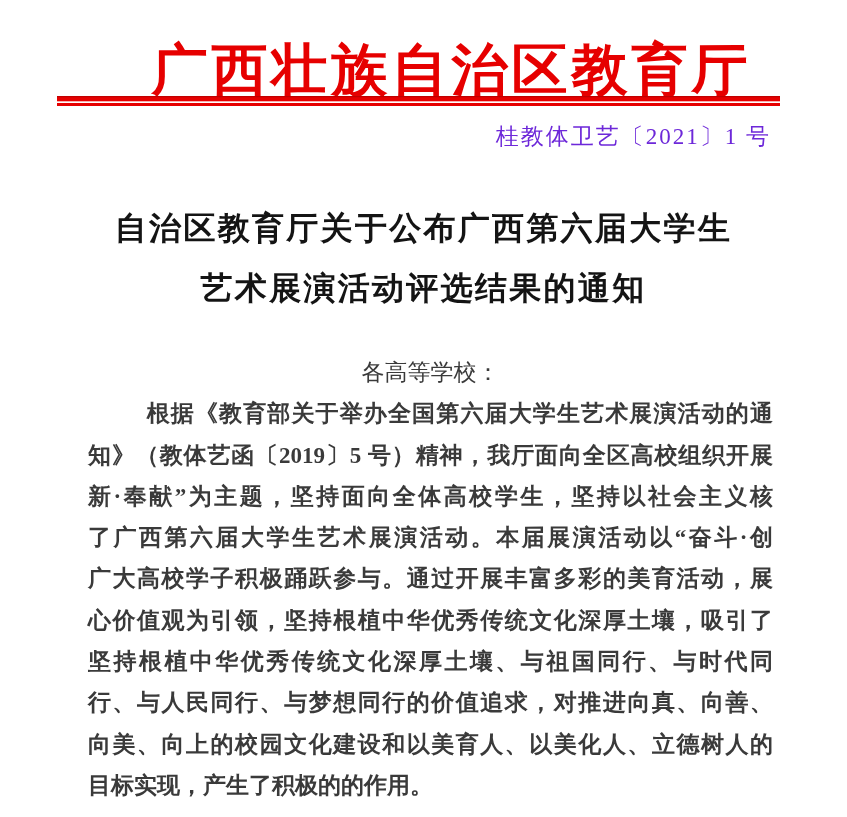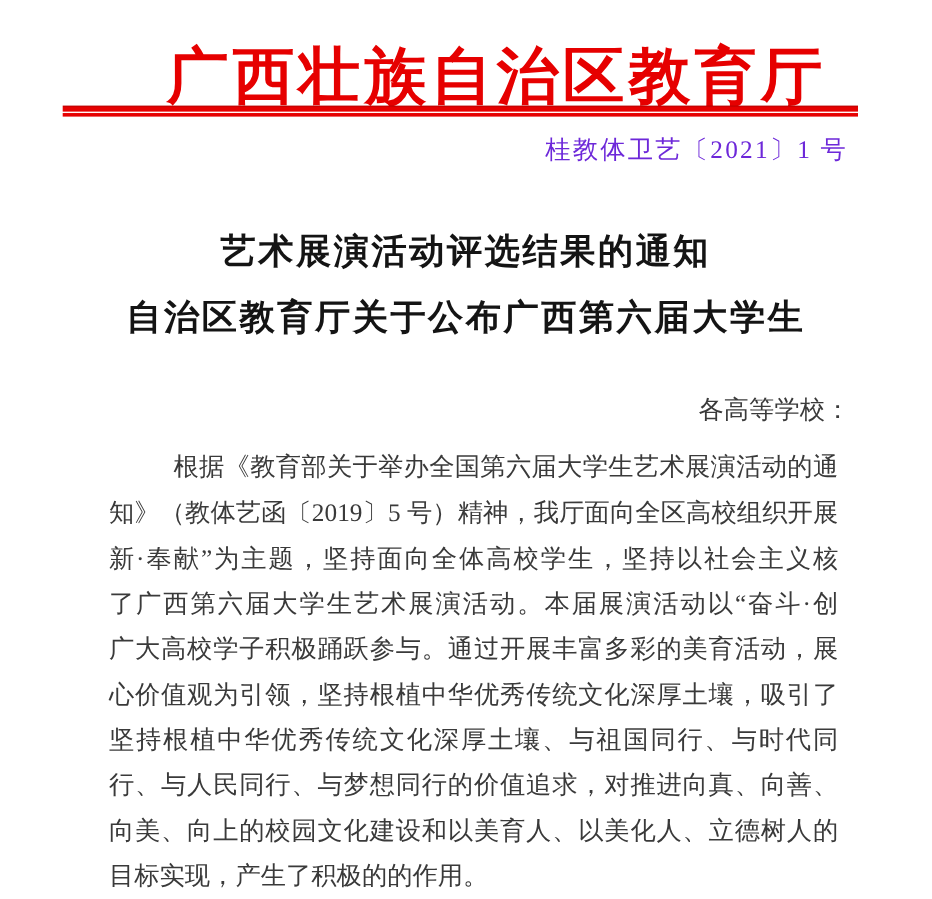--- a/index.html
+++ b/index.html
@@ -62,46 +62,46 @@
   .doc-body {
     position: absolute;
     top: 352px; left: 88px;
     width: 685px;
     color: #3a3a3a;
     font-size: 23px;
     line-height: 41.3px;
   }
   .salutation {
     margin: 0;
-    text-align: right;
+    text-align: center;
     white-space: nowrap;
   }
-  .paragraph { margin: 11px; }
+  .paragraph { margin: 0; font-weight: bold; }
   .body-line {
     text-align: justify;
     text-align-last: justify;
     text-justify: inter-character;
   }
   .body-line.indent { text-indent: 2.55em; }
   .body-line.last { text-align-last: left; }
 </style>
 </head>
 <body>
 
 <div class="page">
 
   <h1 class="agency-title">广西壮族自治区教育厅</h1>
 
   <div class="red-rule"></div>
 
   <div class="doc-number">桂教体卫艺〔2021〕1 号</div>
 
   <h2 class="doc-title">
+    <div>自治区教育厅关于公布广西第六届大学生</div>
     <div>艺术展演活动评选结果的通知</div>
-    <div>自治区教育厅关于公布广西第六届大学生</div>
   </h2>
 
   <div class="doc-body">
     <p class="salutation">各高等学校：</p>
     <div class="paragraph">
         <div class="body-line indent">根据《教育部关于举办全国第六届大学生艺术展演活动的通</div>
         <div class="body-line">知》（教体艺函〔2019〕5 号）精神，我厅面向全区高校组织开展</div>
         <div class="body-line">新·奉献”为主题，坚持面向全体高校学生，坚持以社会主义核</div>
         <div class="body-line">了广西第六届大学生艺术展演活动。本届展演活动以“奋斗·创</div>
         <div class="body-line">广大高校学子积极踊跃参与。通过开展丰富多彩的美育活动，展</div>

